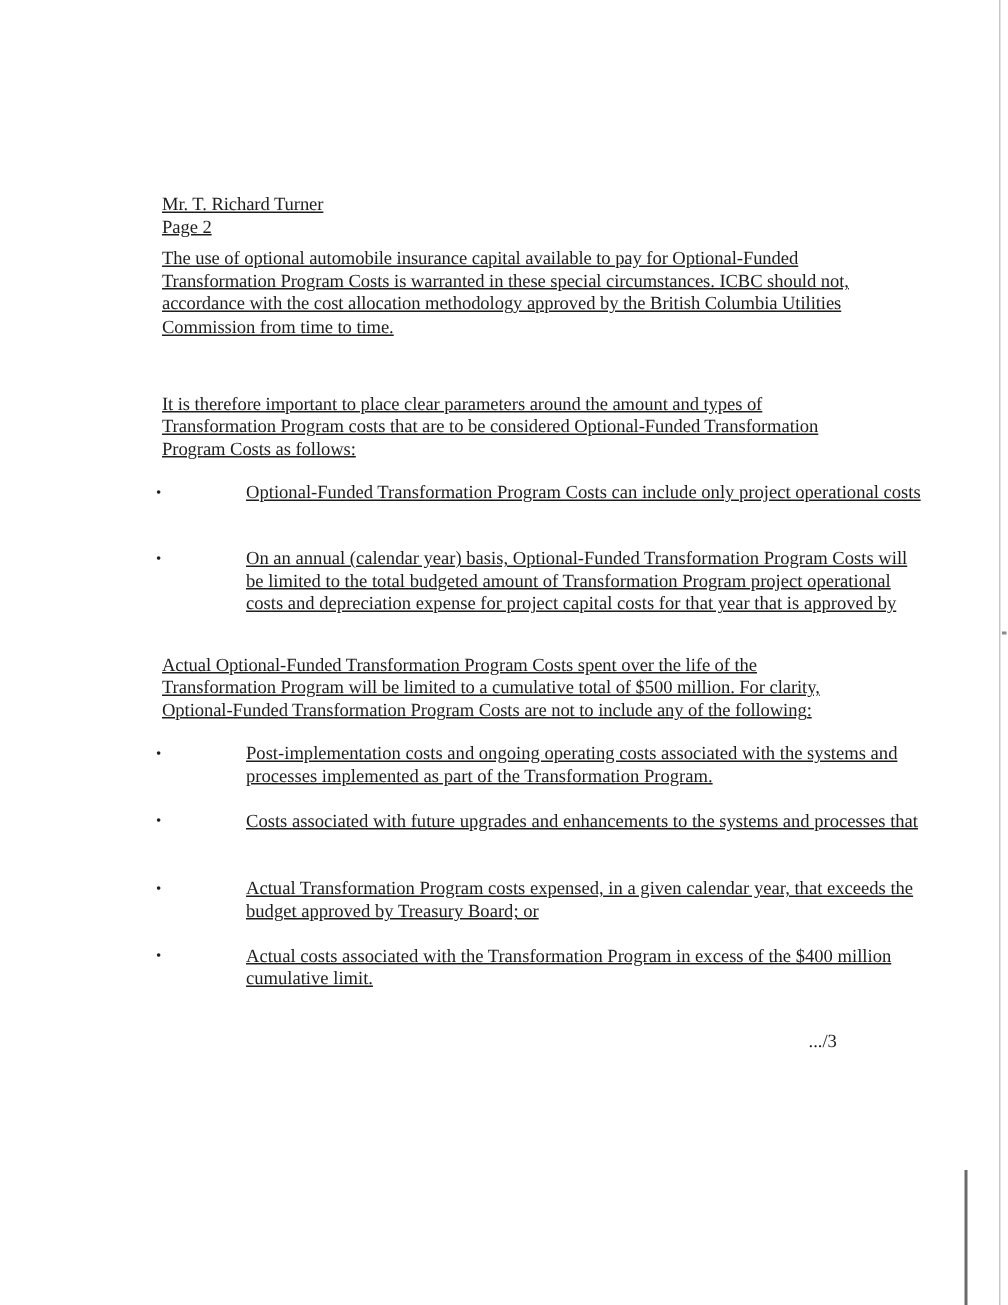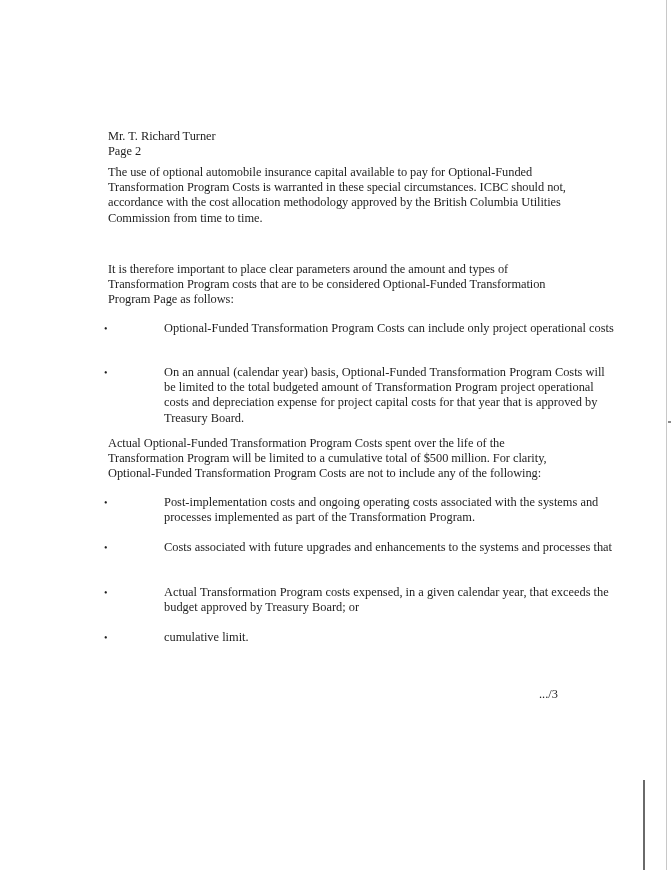--- a/index.html
+++ b/index.html
@@ -2,21 +2,21 @@
 <html><head>
   <meta charset="utf-8">
   <style>
     html, body { margin: 0; padding: 0; }
     body {
       width: 672px; height: 870px; background: #ffffff; position: relative; overflow: hidden;
       font-family: "Liberation Serif", "DejaVu Serif", serif; color: #1e1e1e;
     }
     .page { position: absolute; left: 0; top: 0; width: 672px; height: 870px; }
     .block { position: absolute; left: 108px; width: 470px; font-size: 12.4px; line-height: 15.2px; letter-spacing: -0.05px; }
-    .line { white-space: nowrap; display: block; }
+    .line { white-space: nowrap; display: block; text-decoration: underline; }
     .bullet { position: absolute; left: 104px; width: 480px; font-size: 12.4px; line-height: 15.2px; }
     .bullet .dot { position: absolute; left: 0; top: 0; width: 14px; font-size: 10px; }
     .bullet .txt { position: absolute; left: 20px; white-space: nowrap; margin-left: 40px; }
     .pageno { position: absolute; left: 539px; top: 687px; font-size: 12.4px; }
     .edge-line { position: absolute; left: 666px; top: 0; width: 1px; height: 870px; background: #c8c8c8; }
     .edge-bar { position: absolute; left: 643px; top: 780px; width: 2px; height: 90px; background: #6a6a6a; }
     .edge-tick { position: absolute; left: 668px; top: 421px; width: 3px; height: 2px; background: #8a8a8a; }
   </style>
 </head>
 <body>
@@ -31,37 +31,36 @@
   <div class="block" style="top:165px;">
     <span class="line">The use of optional automobile insurance capital available to pay for Optional-Funded</span>
     <span class="line">Transformation Program Costs is warranted in these special circumstances.  ICBC should not,</span>
     <span class="line">accordance with the cost allocation methodology approved by the British Columbia Utilities</span>
     <span class="line">Commission from time to time.</span>
   </div>
 
   <div class="block" style="top:262px;">
     <span class="line">It is therefore important to place clear parameters around the amount and types of</span>
     <span class="line">Transformation Program costs that are to be considered Optional-Funded Transformation</span>
-    <span class="line">Program Page as follows:</span>
+    <span class="line">Program Costs as follows:</span>
   </div>
 
   <div class="bullet" style="top:321px;">
     <span class="dot">•</span>
     <div class="txt">
       <span class="line">Optional-Funded Transformation Program Costs can include only project operational costs</span>
     </div>
   </div>
 
   <div class="bullet" style="top:365px;">
     <span class="dot">•</span>
     <div class="txt">
       <span class="line">On an annual (calendar year) basis, Optional-Funded Transformation Program Costs will</span>
       <span class="line">be limited to the total budgeted amount of Transformation Program project operational</span>
       <span class="line">costs and depreciation expense for project capital costs for that year that is approved by</span>
-      <span class="line">Treasury Board.</span>
     </div>
   </div>
 
   <div class="block" style="top:436px;">
     <span class="line">Actual Optional-Funded Transformation Program Costs spent over the life of the</span>
     <span class="line">Transformation Program will be limited to a cumulative total of $500 million.  For clarity,</span>
     <span class="line">Optional-Funded Transformation Program Costs are not to include any of the following:</span>
   </div>
 
   <div class="bullet" style="top:495px;">
@@ -83,20 +82,21 @@
     <span class="dot">•</span>
     <div class="txt">
       <span class="line">Actual Transformation Program costs expensed, in a given calendar year, that exceeds the</span>
       <span class="line">budget approved by Treasury Board; or</span>
     </div>
   </div>
 
   <div class="bullet" style="top:630px;">
     <span class="dot">•</span>
     <div class="txt">
+      <span class="line">Actual costs associated with the Transformation Program in excess of the $400 million</span>
       <span class="line">cumulative limit.</span>
     </div>
   </div>
 
   <div class="pageno">.../3</div>
 
   <div class="edge-line"></div>
   <div class="edge-tick"></div>
   <div class="edge-bar"></div>
 </div>

